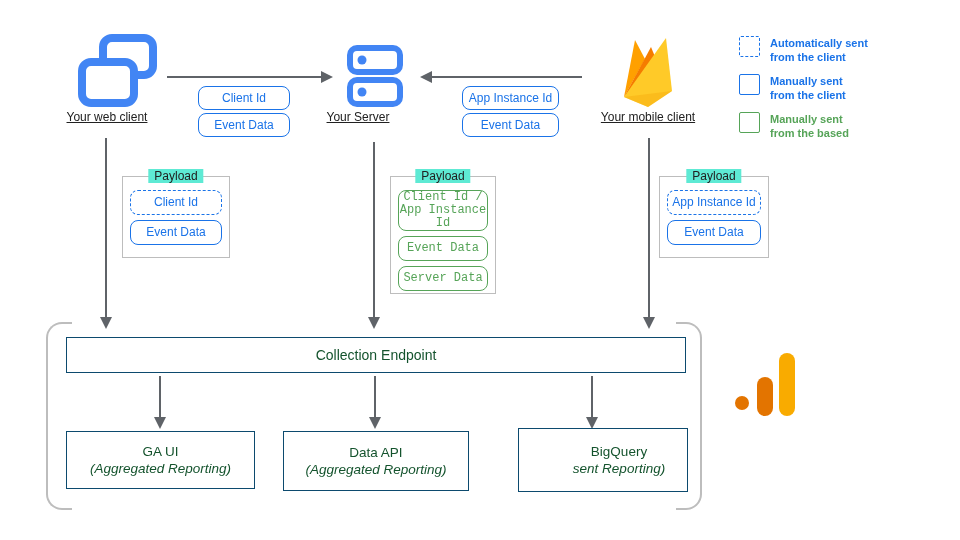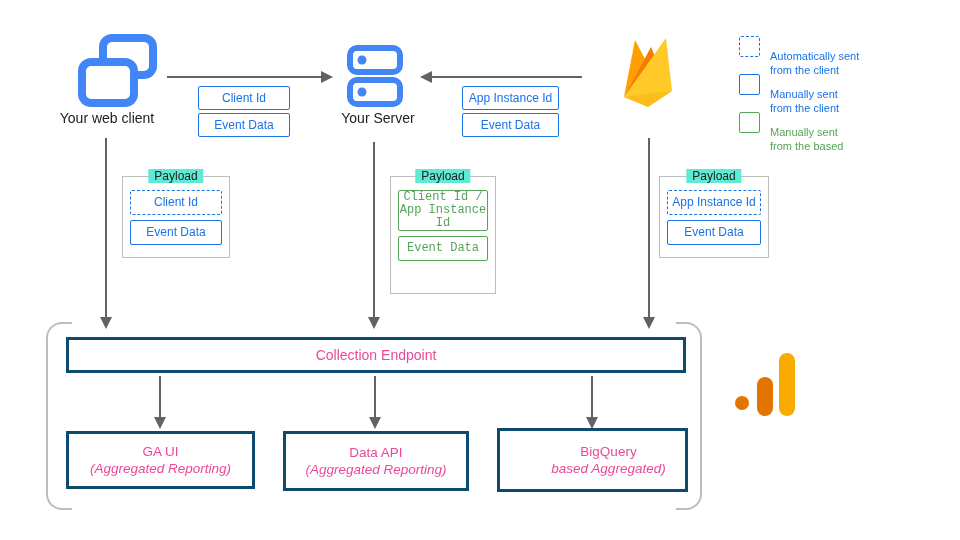--- a/index.html
+++ b/index.html
@@ -1,56 +1,56 @@
 <!DOCTYPE html>
 <html><head>
 <meta charset="utf-8">
 <style>
   html,body{margin:0;padding:0;background:#fff;}
   .stage{position:relative;width:960px;height:540px;background:#fff;overflow:hidden;
          font-family:"Liberation Sans",sans-serif;color:#3c4043;}
   .abs{position:absolute;}
   
-  .node-label{position:absolute;text-align:center;font-size:14px;font-weight:500;color:#212121;}
+  .node-label{position:absolute;text-align:center;font-size:12px;font-weight:500;color:#212121;text-decoration:underline;}
   
   .h-line{position:absolute;height:2px;background:#5f6368;}
   .v-line{position:absolute;width:2px;background:#5f6368;}
   .head-right{position:absolute;width:0;height:0;border-left:12px solid #5f6368;
               border-top:6px solid transparent;border-bottom:6px solid transparent;}
   .head-left{position:absolute;width:0;height:0;border-right:12px solid #5f6368;
              border-top:6px solid transparent;border-bottom:6px solid transparent;}
   .head-down{position:absolute;width:0;height:0;border-top:12px solid #5f6368;
              border-left:6px solid transparent;border-right:6px solid transparent;}
   
   .pill{display:flex;align-items:center;justify-content:center;text-align:center;
-        font-size:12px;font-weight:500;background:#fff;border-radius:2px;box-sizing:border-box;}
+        font-size:12px;font-weight:500;background:#fff;border-radius:8px;box-sizing:border-box;}
   .pill.abs{position:absolute;}
   .dashed-blue{border:1.5px dashed #1a73e8;color:#1a73e8;}
   .solid-blue{border:1.5px solid #1a73e8;color:#1a73e8;}
   .solid-green{border:1.5px solid #56a458;color:#56a458;font-family:Liberation Mono, monospace;}
   
   .payload{position:absolute;border:1px solid #bdbdbd;background:#fff;box-sizing:border-box;
            display:flex;flex-direction:column;gap:5px;padding:13px 7px 0 7px;}
   .payload-title{position:absolute;top:-8px;left:50%;transform:translateX(-50%);
                  background:#5eead4;padding:0 6px;font-size:12px;font-weight:400;color:#212121;white-space:nowrap;}
   .payload .pill{min-height:25px;line-height:13px;}
   
   .legend-row{position:absolute;display:flex;align-items:flex-start;gap:10px;}
   .legend-swatch{width:21px;height:21px;background:#fff;border-radius:2px;flex:0 0 auto;box-sizing:border-box;}
-  .legend-text{font-size:11px;font-weight:400;line-height:14px;margin-top:13px;}
+  .legend-text{font-size:11px;font-weight:700;line-height:14px;}
   .legend-text.blue{color:#1a73e8;}
   .legend-text.green{color:#56a458;}
   
   .bracket-left{position:absolute;border:2px solid #bdbdbd;border-right:none;
                 border-radius:16px 0 0 16px;box-sizing:border-box;}
   .bracket-right{position:absolute;border:2px solid #bdbdbd;border-left:none;
                  border-radius:0 16px 16px 0;box-sizing:border-box;}
-  .gray-box{position:absolute;border:3px solid #0c4a6e;background:#fff;box-sizing:border-box;
+  .gray-box{position:absolute;border:1px solid #0c4a6e;background:#fff;box-sizing:border-box;
             display:flex;flex-direction:column;align-items:center;justify-content:center;
-            font-size:13.5px;color:#ec4899;text-align:center;line-height:17px;}
+            font-size:13.5px;color:#14532d;text-align:center;line-height:17px;}
   .gray-box .title-line{font-weight:500;}
   .gray-box .sub-line{font-style:italic;}
   .ga-dot{position:absolute;border-radius:50%;background:#e37400;}
   .ga-bar{position:absolute;border-radius:8px;}
   .ga-label{position:absolute;text-align:center;font-size:14px;font-weight:500;color:#212121;line-height:18px;}
 </style>
 </head>
 <body>
 
 <div class="stage">
@@ -60,28 +60,29 @@
     <rect x="4" y="28" width="52" height="41" rx="9" fill="#fff" stroke="#4285f4" stroke-width="8"></rect>
   </svg>
   <div class="node-label" style="left:27px;top:110px;width:160px;">Your web client</div>
 
   <svg class="abs" style="left:347px;top:45px;" width="56" height="62" viewBox="0 0 56 62">
     <rect x="3" y="3" width="50" height="24" rx="7" fill="#fff" stroke="#4285f4" stroke-width="6"></rect>
     <circle cx="15" cy="15" r="4.5" fill="#4285f4"></circle>
     <rect x="3" y="35" width="50" height="24" rx="7" fill="#fff" stroke="#4285f4" stroke-width="6"></rect>
     <circle cx="15" cy="47" r="4.5" fill="#4285f4"></circle>
   </svg>
-  <div class="node-label" style="left:298px;top:110px;width:160px;">Your Server</div>
+  <div class="node-label" style="left:278px;top:110px;width:160px;">Your Server</div>
 
   <svg class="abs" style="left:617px;top:33px;" width="62" height="78" viewBox="0 0 62 78">
     <polygon points="7,64 18,7 28,26" fill="#ffa000"></polygon>
     <polygon points="7,64 34,14 41,31" fill="#f57c00"></polygon>
     <polygon points="7,64 49,5 55,58 31,74" fill="#ffca28"></polygon>
     <polygon points="7,64 55,58 31,74" fill="#f8b113" opacity="0.55"></polygon>
   </svg>
+  <div class="node-label" style="left:568px;top:110px;width:160px;">Your mobile client</div>
 
   <div class="h-line" style="left:167px;top:76px;width:155px;"></div>
   <div class="head-right" style="left:321px;top:71px;"></div>
 
   <div class="h-line" style="left:432px;top:76px;width:150px;"></div>
   <div class="head-left" style="left:420px;top:71px;"></div>
 
   <div class="pill abs solid-blue" style="left:198px;top:86px;width:92px;height:24px;">Client Id</div>
   <div class="pill abs solid-blue" style="left:198px;top:113px;width:92px;height:24px;">Event Data</div>
 
@@ -125,20 +126,21 @@
     <div class="pill solid-blue">Event Data</div>
   </div>
 
   <div class="payload" style="left:390px;top:176px;width:106px;height:118px;">
     <span class="payload-title">Payload</span>
     <div class="pill solid-green" style="min-height:36px;flex-direction:column;">
       <div>Client Id /</div>
       <div>App Instance Id</div>
     </div>
     <div class="pill solid-green">Event Data</div>
+    <div class="pill solid-green">Server Data</div>
   </div>
 
   <div class="payload" style="left:659px;top:176px;width:110px;height:82px;">
     <span class="payload-title">Payload</span>
     <div class="pill dashed-blue">App Instance Id</div>
     <div class="pill solid-blue">Event Data</div>
   </div>
 
   <div class="bracket-left" style="left:46px;top:322px;width:26px;height:188px;"></div>
   <div class="bracket-right" style="left:676px;top:322px;width:26px;height:188px;"></div>
@@ -157,22 +159,22 @@
   <div class="head-down" style="left:586px;top:417px;"></div>
 
   <div class="gray-box" style="left:66px;top:431px;width:189px;height:58px;">
     <div class="title-line">GA UI</div>
     <div class="sub-line">(Aggregated Reporting)</div>
   </div>
   <div class="gray-box" style="left:283px;top:431px;width:186px;height:60px;">
     <div class="title-line">Data API</div>
     <div class="sub-line">(Aggregated Reporting)</div>
   </div>
-  <div class="gray-box" style="left:497px;top:428px;width:191px;height:64px;padding-left:32px;">
+  <div class="gray-box" style="left:518px;top:428px;width:170px;height:64px;padding-left:32px;">
     <div class="title-line">BigQuery</div>
-    <div class="sub-line">based Aggregated)</div>
+    <div class="sub-line">sent Reporting)</div>
   </div>
 
   <div class="ga-dot" style="left:735px;top:396px;width:14px;height:14px;"></div>
   <div class="ga-bar" style="left:757px;top:377px;width:16px;height:39px;background:#e37400;"></div>
   <div class="ga-bar" style="left:779px;top:353px;width:16px;height:63px;background:#f9ab00;"></div>
 
 </div>
 
 </body></html>

